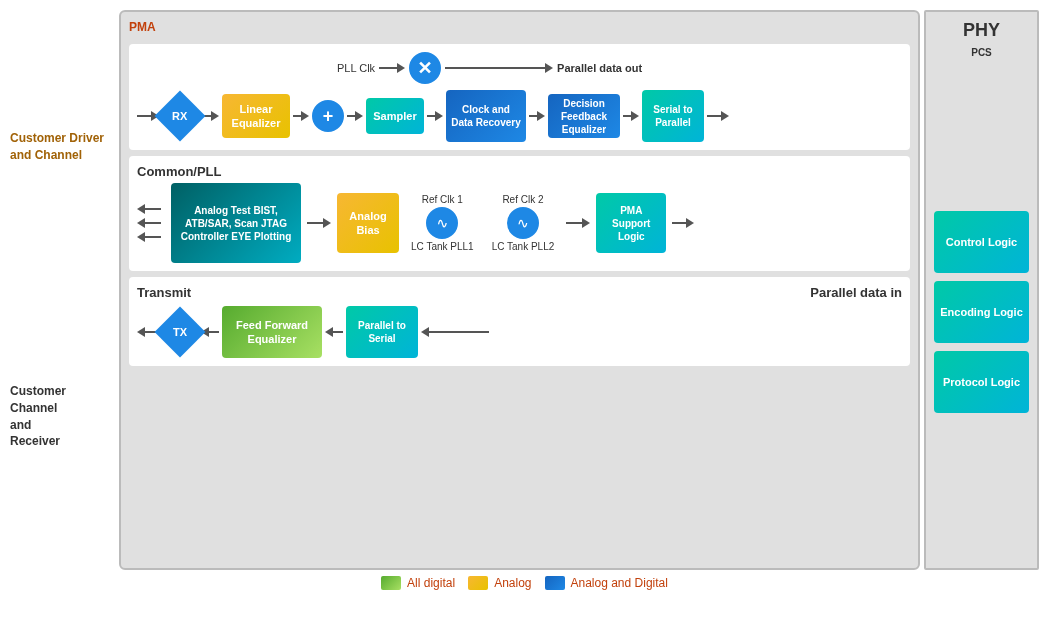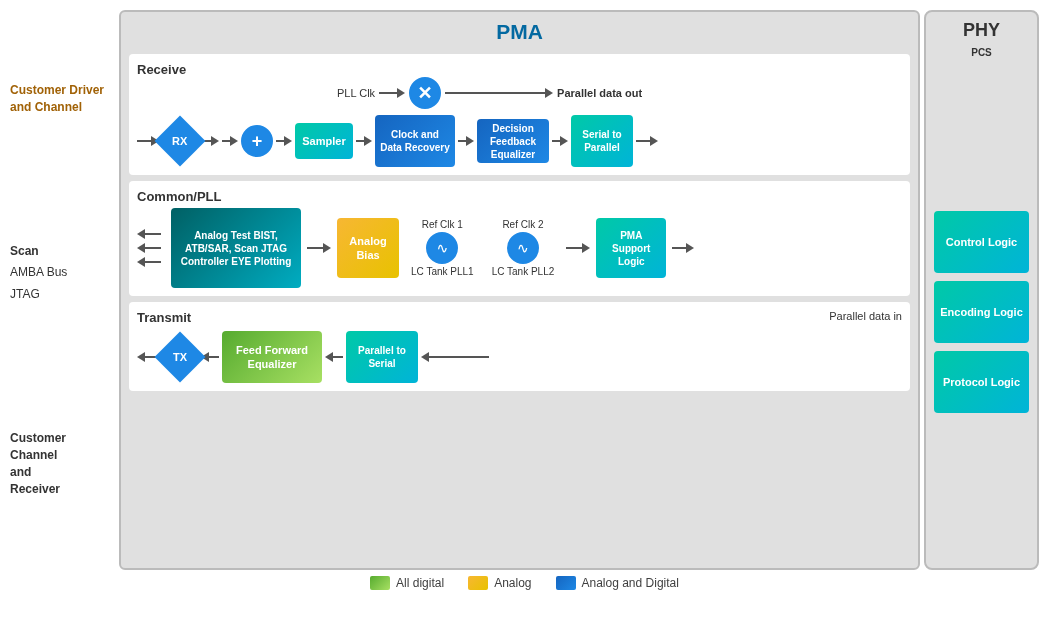--- a/index.html
+++ b/index.html
@@ -14,24 +14,24 @@
       justify-content: center;
     }
     .main-container {
       width: 1049px;
       height: 635px;
       background: white;
       position: relative;
       padding: 10px;
     }
     .pma-title {
-      text-align: center;
-      font-size: 21px;
-      font-weight: bold;
-      color: #0369a1;
+      text-align: left;
+      font-size: 12px;
+      font-weight: bold;
+      color: #c2410c;
       margin-bottom: 4px;
     }
     .phy-title {
       font-size: 18px;
       font-weight: bold;
       color: #333;
       text-align: center;
       margin-bottom: 6px;
     }
     .pcs-label {
@@ -115,24 +115,24 @@
       font-size: 11px;
       font-weight: bold;
     }
 
     
     .legend {
       display: flex;
       flex-direction: row;
       align-items: center;
       justify-content: center;
-      gap: 24px;
+      gap: 13px;
       margin-top: 4px;
       font-size: 12px;
-      color: #404040;
+      color: #c2410c;
     }
     .legend-item {
       display: flex;
       align-items: center;
       gap: 6px;
     }
     .legend-color {
       width: 20px;
       height: 14px;
       border-radius: 2px;
@@ -228,56 +228,50 @@
     }
 
     .section-title {
       font-size: 13px;
       font-weight: bold;
       color: #333;
     }
 
     .phy-inner {
       border: 2px solid #bbb;
-      border-radius: 8px;
+      border-radius: 2px;
       background: #e0e0e0;
       flex: 1;
       padding: 8px;
       display: flex;
       flex-direction: column;
       align-items: center;
     }
   </style>
 </head>
 <body>
 
 <div class="main-container">
 
   <div class="full-layout">
 
     <div class="left-side">
       <div style="font-size:12px;color:#a16207;font-weight:bold;line-height:1.4;">
         <span>Customer Driver and Channel</span>
       </div>
-      <div style="font-size:12px;color:#333;line-height:1.8;">
-        <div style="font-weight:bold;">Scan</div>
-        <div>AMBA Bus</div>
-        <div>JTAG</div>
-      </div>
       <div style="font-size:12px;color:#333;font-weight:bold;line-height:1.4;">
         <span>Customer<br>Channel<br>and<br>Receiver</span>
       </div>
     </div>
 
     <div class="center-pma">
       <div class="center-pma-inner">
         <div class="pma-title">PMA</div>
 
         <div class="section-white">
-          <div class="section-title">Receive</div>
 
           <div style="display:flex;align-items:center;margin-left:200px;margin-bottom:4px;font-size:11px;color:#333;">
             <span>PLL Clk</span>
             <div class="arr" style="margin:0 4px;">
               <div class="line" style="width:18px;"></div>
               <div class="head-right"></div>
             </div>
 
             <div class="circle-cross" style="font-size:18px;">✕</div>
 
@@ -297,20 +291,23 @@
 
             <div class="diamond">
               <div class="diamond-text">RX</div>
             </div>
 
             <div class="arr">
               <div class="line" style="width:10px;"></div>
               <div class="head-right"></div>
             </div>
 
+            <div class="box box-yellow" style="width:68px;height:44px;">
+              <span>Linear Equalizer</span>
+            </div>
 
             <div class="arr">
               <div class="line" style="width:8px;"></div>
               <div class="head-right"></div>
             </div>
 
             <div class="circle-cross" style="font-size:18px;background:#1e88e5;border-color:#1e88e5;">+</div>
 
             <div class="arr">
               <div class="line" style="width:8px;"></div>
@@ -411,21 +408,21 @@
             <div class="arr">
               <div class="line" style="width:14px;"></div>
               <div class="head-right"></div>
             </div>
           </div>
         </div>
 
         <div class="section-white">
           <div style="display:flex;justify-content:space-between;align-items:flex-start;">
             <div class="section-title">Transmit</div>
-            <div style="font-size:11px;font-weight:normal;color:#333;">Parallel data in</div>
+            <div style="font-size:13px;font-weight:bold;color:#333;">Parallel data in</div>
           </div>
           <div class="transmit-row">
 
             <div class="arr">
               <div class="head-left"></div>
               <div class="line" style="width:14px;"></div>
             </div>
 
             <div class="diamond">
               <div class="diamond-text">TX</div>

